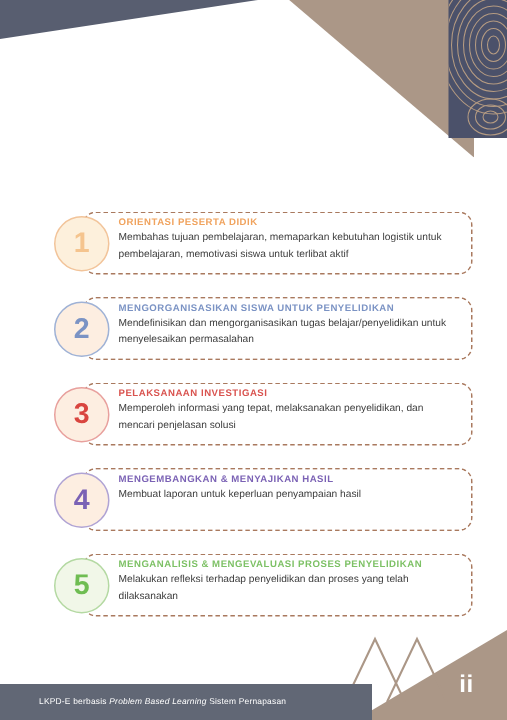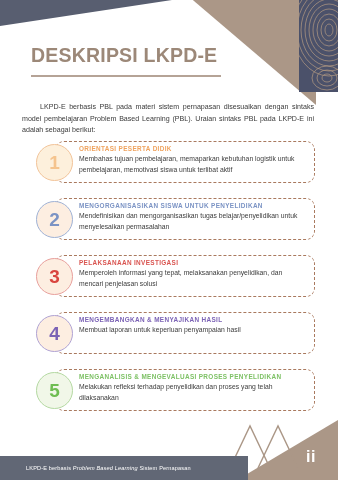--- a/index.html
+++ b/index.html
@@ -200,26 +200,21 @@
         <ellipse cx="30" cy="30" rx="28" ry="36"></ellipse>
         <ellipse cx="30" cy="30" rx="32" ry="41"></ellipse>
         <ellipse cx="30" cy="30" rx="36" ry="46"></ellipse>
         <ellipse cx="28" cy="78" rx="5" ry="4"></ellipse>
         <ellipse cx="28" cy="78" rx="10" ry="8"></ellipse>
         <ellipse cx="28" cy="78" rx="15" ry="12"></ellipse>
       </g>
     </svg>
   </div>
 
-  <div class="title-wrap">
-    <h1 class="page-title">DESKRIPSI LKPD-E</h1>
-    <div class="title-rule"></div>
-  </div>
-
-  <p class="intro">LKPD-E berbasis PBL pada materi sistem pernapasan disesuaikan dengan sintaks model pembelajaran Problem Based Learning (PBL). Uraian sintaks PBL pada LKPD-E ini adalah sebagai berikut:</p>
+
 
   <div class="steps">
 
     <div class="step">
       <div class="step-card"></div>
       <div class="step-circle" style="background: rgb(253, 240, 220); border: 1px solid rgb(242, 196, 154);">
         <span class="step-num" style="color: rgb(245, 196, 142);">1</span>
       </div>
       <div class="step-body">
         <p class="step-heading" style="color: rgb(240, 163, 94);">ORIENTASI PESERTA DIDIK</p>

